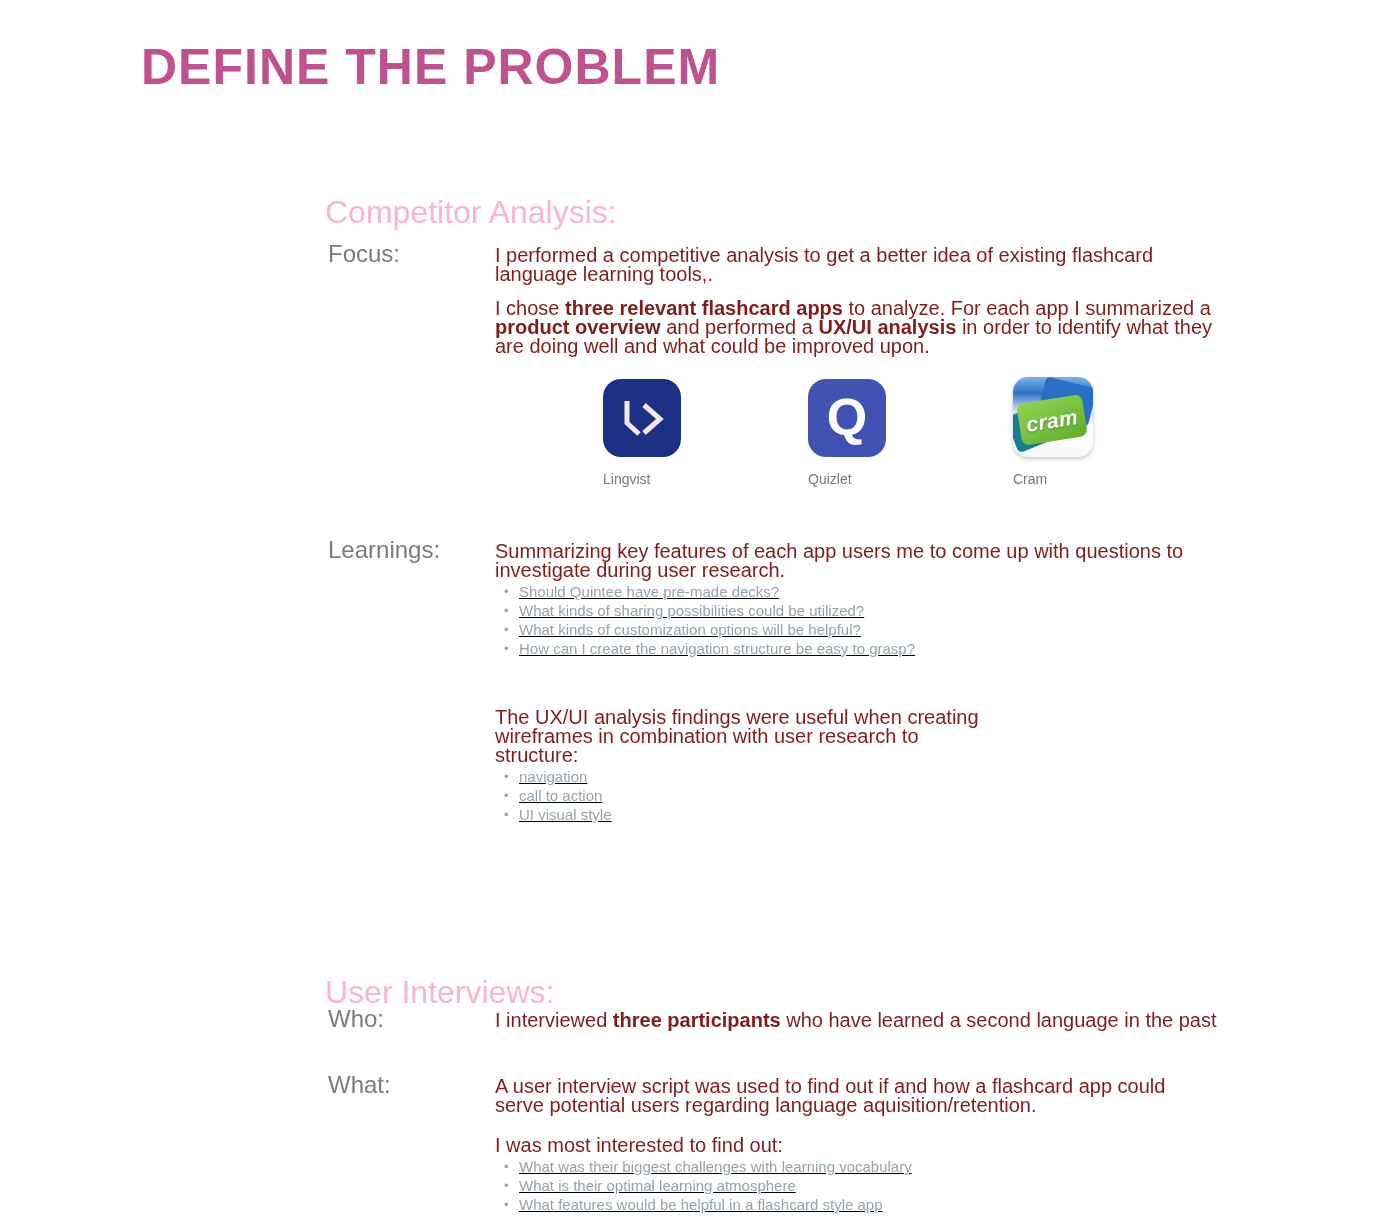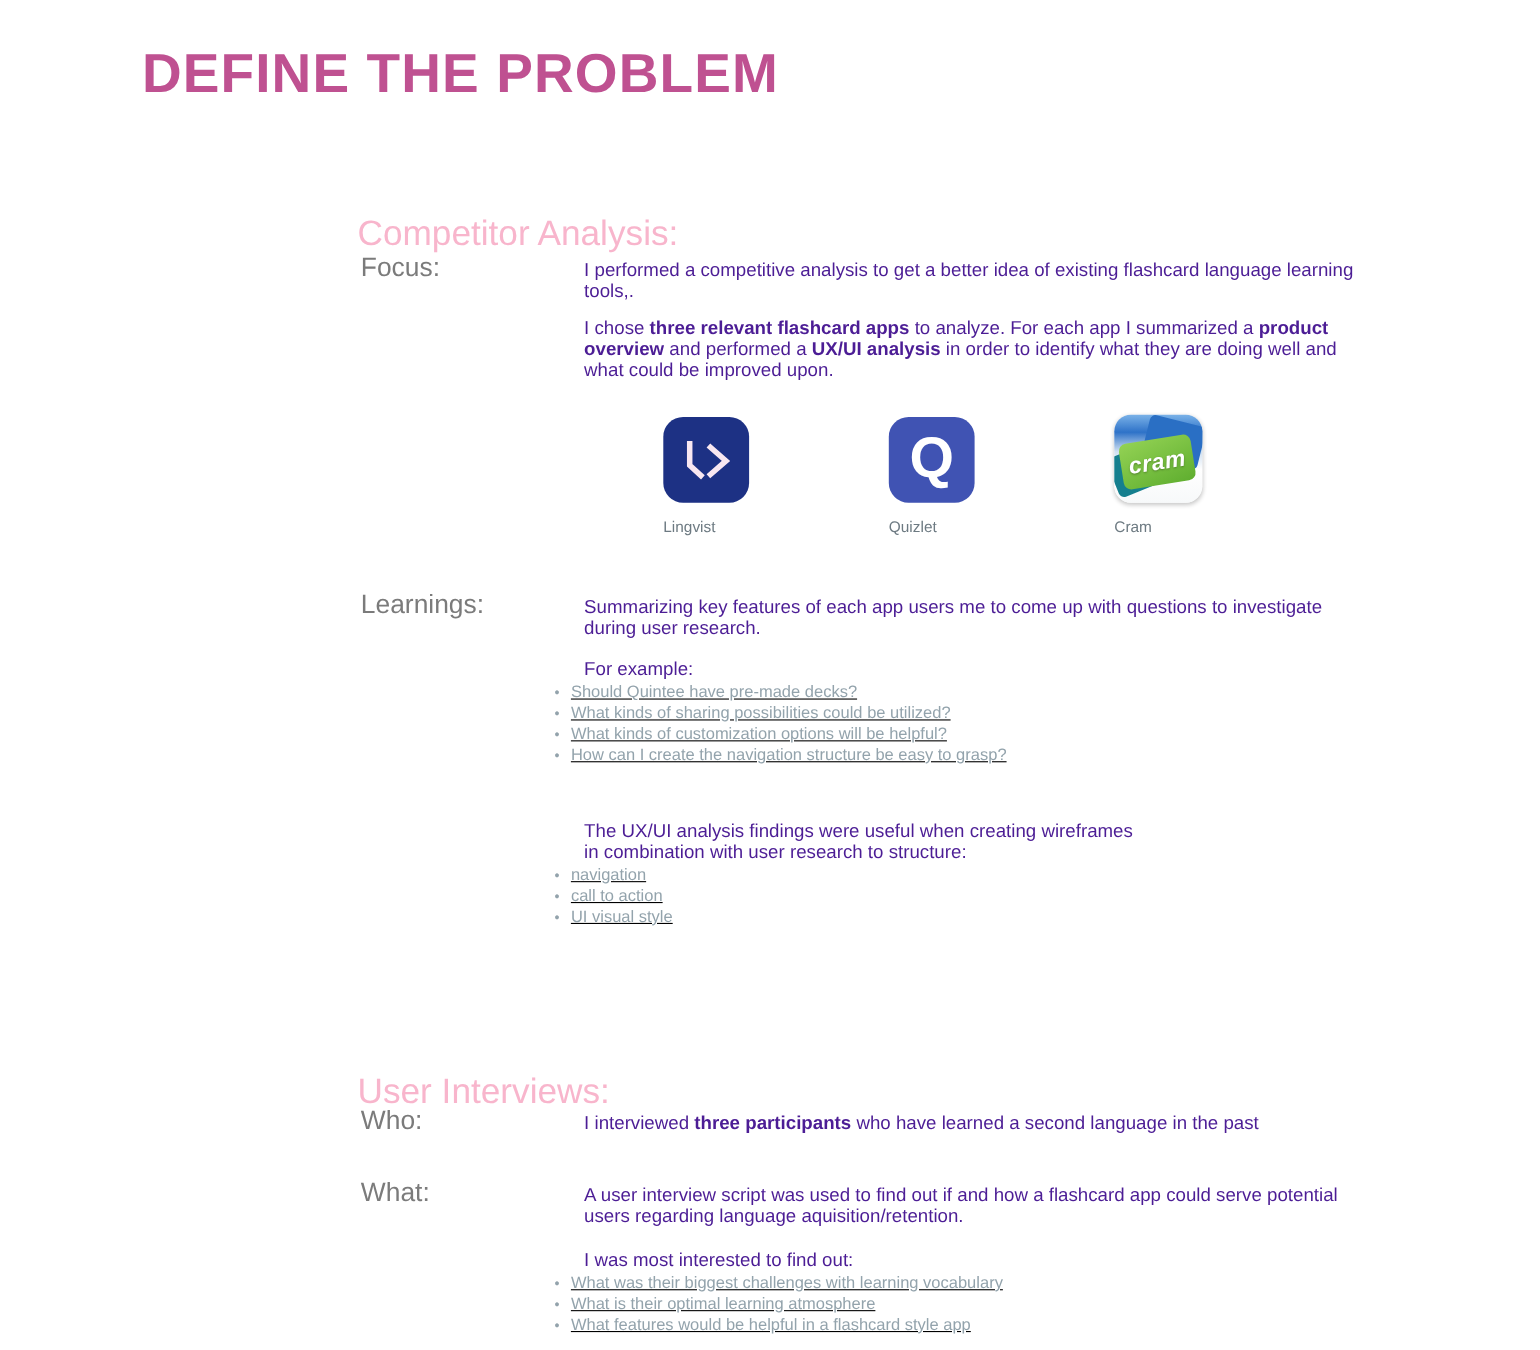--- a/index.html
+++ b/index.html
@@ -5,48 +5,48 @@
   html,body{margin:0;padding:0;}
   body{
     width:1400px;height:1227px;position:relative;background:#ffffff;
     font-family:"Liberation Sans", sans-serif;overflow:hidden;
     -webkit-font-smoothing:antialiased;
   }
   p{margin:0;}
   b{font-weight:700;}
 
   .page-title{
-    position:absolute;left:129px;top:5px;
+    position:absolute;left:141px;top:5px;
     font-size:50px;font-weight:700;letter-spacing:1px;
     color:#bf5191;line-height:1.15;
   }
 
   .section-heading{
     position:absolute;left:325px;
     font-size:32px;font-weight:400;color:#f8b5cc;line-height:40px;
   }
   .heading-competitor{top:165px;}
   .heading-interviews{top:945px;}
 
   .row{
     position:absolute;left:328px;
     display:grid;grid-template-columns:167px 740px;align-items:start;
   }
-  .row-focus{top:230px;}
+  .row-focus{top:240px;}
   .row-learnings{top:536px;}
   .row-who{top:1005px;}
   .row-what{top:1071px;}
 
   .row-label{
     font-size:24px;font-weight:400;color:#7b7b7b;line-height:28px;
   }
   .row-content{padding-top:6px;}
 
   .body-text{
-    font-size:17px;line-height:19px;color:#4c1d95;max-width:740px;margin-left:36px;
+    font-size:20px;line-height:19px;color:#7f1d1d;max-width:740px;
   }
   .mt15{margin-top:15px;}
   .mt20{margin-top:19px;}
   .mt50{margin-top:50px;}
   .mt21{margin-top:21px;}
   .narrow{max-width:500px;}
   .w700{max-width:700px;}
 
   ul.bullet-list{
     margin:2px 0 0 0;padding:0;list-style:none;text-decoration:underline;
@@ -139,21 +139,20 @@
       </div>
     </div>
     <div class="app-label">Cram</div>
   </div>
 </div>
 
 <div class="row row-learnings">
   <div class="row-label">Learnings:</div>
   <div class="row-content">
     <p class="body-text">Summarizing key features of each app users me to come up with questions to investigate during user research.</p>
-    <p class="body-text mt20">For example:</p>
     <ul class="bullet-list">
         <li>Should Quintee have pre-made decks?</li>
         <li>What kinds of sharing possibilities could be utilized?</li>
         <li>What kinds of customization options will be helpful?</li>
         <li>How can I create the navigation structure be easy to grasp?</li>
       </ul>
     <p class="body-text mt50 narrow">The UX/UI analysis findings were useful when creating wireframes in combination with user research to structure:</p>
     <ul class="bullet-list">
         <li>navigation</li>
         <li>call to action</li>

